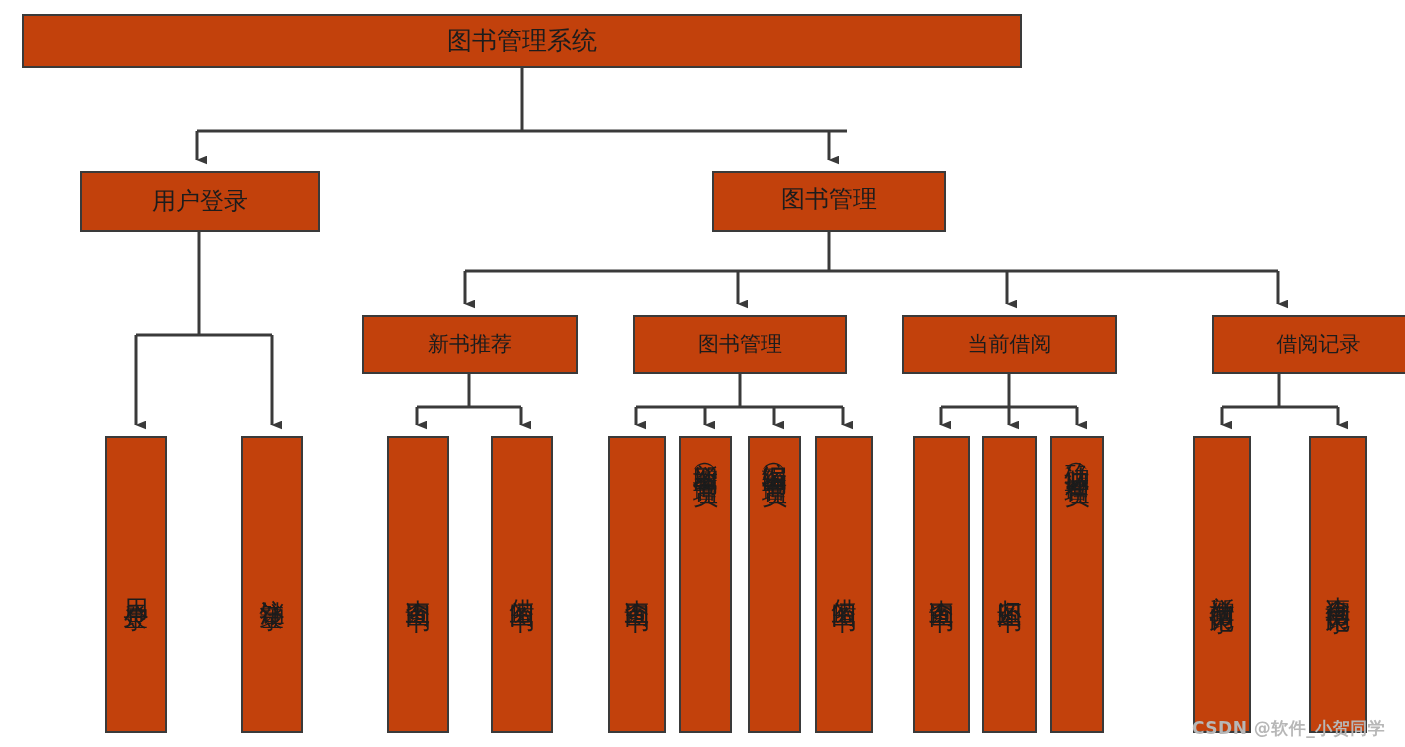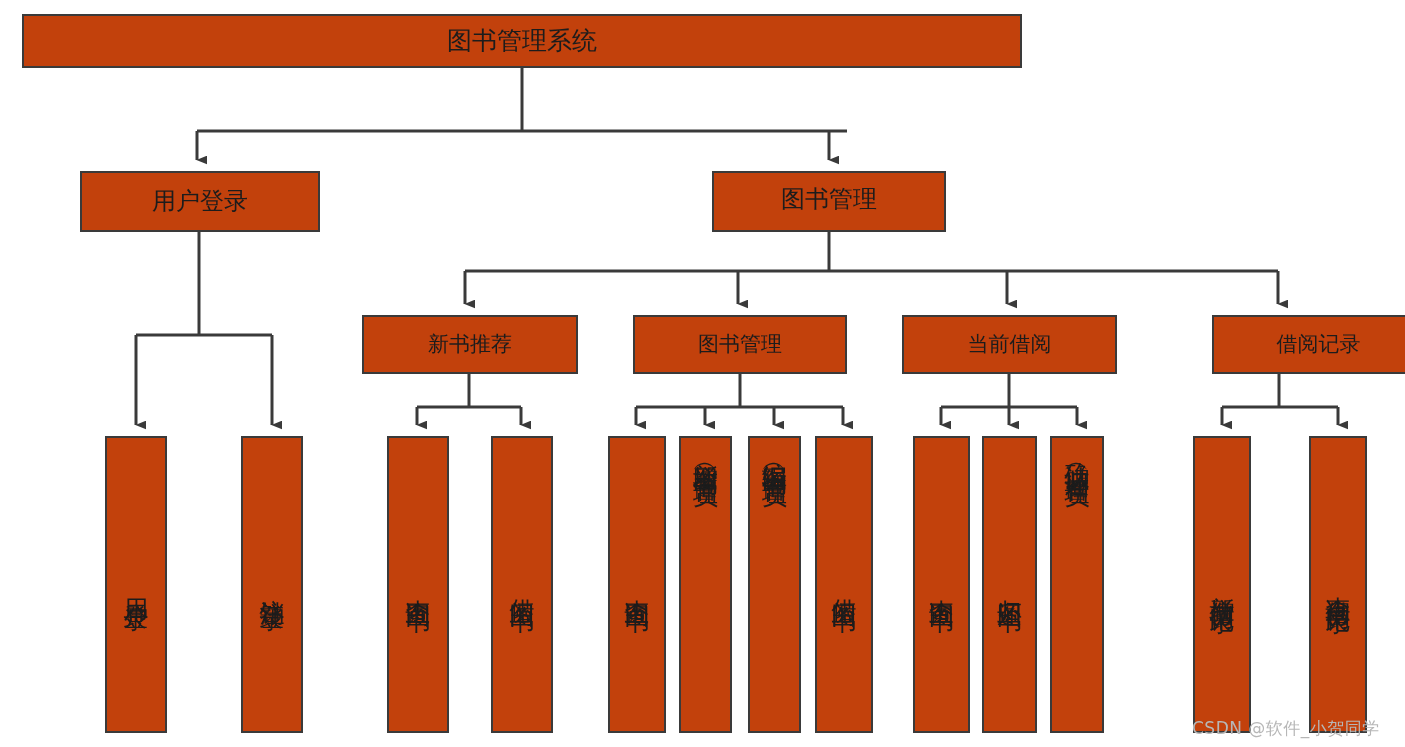--- a/index.html
+++ b/index.html
@@ -166,15 +166,15 @@
     <span class="lbl">确认归还（管理员）</span>
   </div>
 
   <div class="node leaf" style="left:1193px;top:436px;width:58px;height:297px;">
     <span class="lbl">新增借阅记录</span>
   </div>
   <div class="node leaf" style="left:1309px;top:436px;width:58px;height:297px;">
     <span class="lbl">查询借阅记录</span>
   </div>
 
-  <div class="watermark" style="left:1192px;top:717px;">CSDN @软件_小贺同学</div>
+  <div class="watermark" style="left:1192px;top:717px;font-weight:bold;">CSDN @软件_小贺同学</div>
 
 </div>
 
 </body></html>

